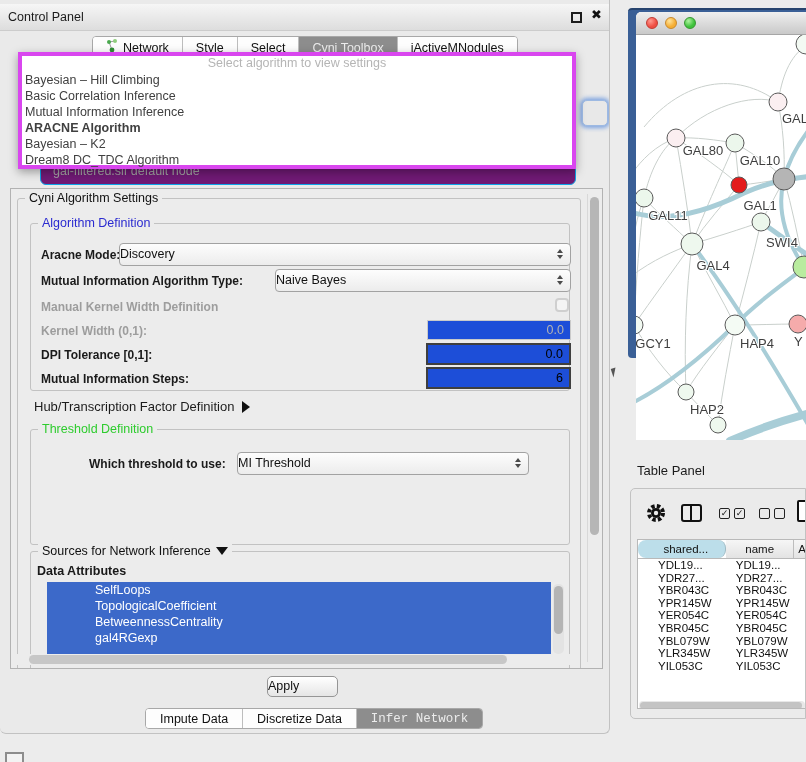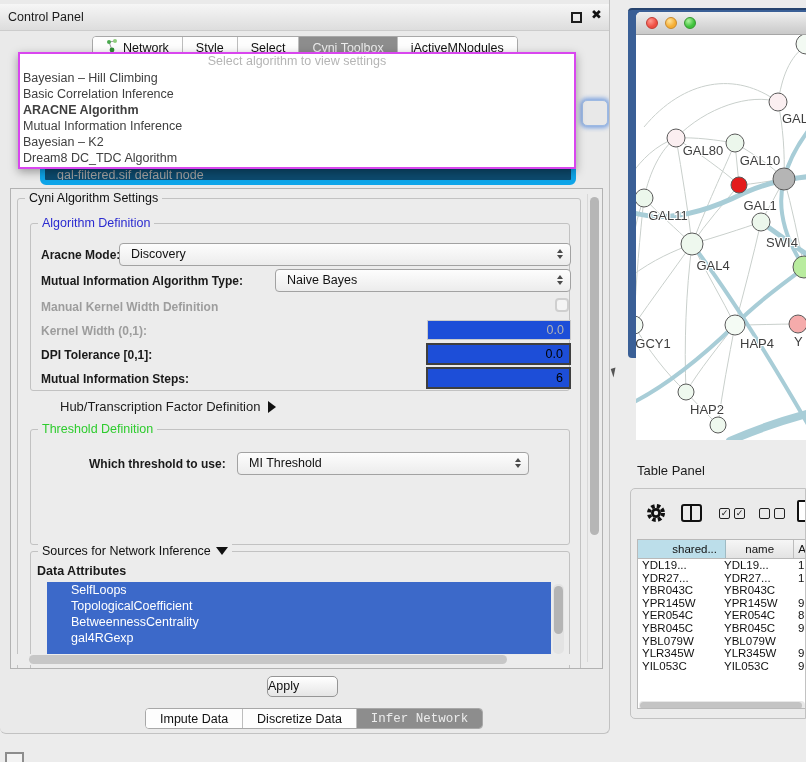--- a/index.html
+++ b/index.html
@@ -19,48 +19,48 @@
   .cp-float{right:27px;top:8px;width:11px;height:11px;border:2px solid #1c1c1c;background:transparent;}
   .cp-close{right:7px;top:3px;font-size:13px;font-weight:bold;color:#111;}
 
   .cp-tabbar{left:92px;top:36px;height:23px;display:flex;border:1px solid #a8a8a8;border-radius:4px;overflow:hidden;background:#fff;}
   .cp-tab{display:flex;align-items:center;padding:0 13px;font-size:12.5px;color:#111;background:#fdfdfd;border-left:1px solid #bdbdbd;cursor:default;}
   .cp-tab:first-child{border-left:none;}
   .cp-tab.selected{background:#8d8d8d;color:#ececec;}
   .cp-tab .ticon{margin-right:5px;display:inline-block;}
 
   
-  .bg-combo-frag{left:40px;top:156px;width:536px;height:29px;border:5px solid #0ea5e9;border-radius:6px;background:#0c4a6e;z-index:5;overflow:hidden;}
+  .bg-combo-frag{left:40px;top:156px;width:536px;height:29px;border:1px solid #0ea5e9;border-radius:6px;background:#701a75;z-index:5;overflow:hidden;}
   .bg-combo-frag span{position:absolute;left:12px;top:7px;font-size:12.5px;color:#a3a3a3;}
   .bg-combo-focus{left:582px;top:100px;width:26px;height:26px;border-radius:5px;background:#e8e8e8;border:1px solid #9db9e2;box-shadow:0 0 4px 2px rgba(90,140,220,.75);z-index:5;}
-  .algo-popup{left:18px;top:52px;width:558px;height:117px;background:#fff;border:2px solid #d946ef;box-shadow:0 3px 9px rgba(0,0,0,.35);z-index:10;}
+  .algo-popup{left:18px;top:52px;width:558px;height:117px;background:#fff;border:4px solid #d946ef;box-shadow:0 3px 9px rgba(0,0,0,.35);z-index:10;}
   .algo-placeholder{height:16px;line-height:15px;text-align:center;color:#b5b5b5;font-size:12.5px;}
   .algo-item{height:16px;line-height:16px;padding-left:3px;font-size:12.5px;color:#404040;}
   .algo-item.selected{font-weight:bold;}
 
   
   .settings-viewport{left:10px;top:188px;width:593px;height:481px;border:1px solid #b2b2b2;background:#ececec;overflow:hidden;}
   .grp{position:absolute;border:1px solid #c2c2c2;border-radius:3px;}
   .grp>.grp-title{position:absolute;top:-8px;left:7px;background:#ececec;padding:0 4px;font-size:12.5px;color:#111;white-space:nowrap;display:flex;align-items:center;gap:5px;}
   .grp-title.blue{color:var(--blue);}
   .grp-title.green{color:var(--green);}
   .flabel{position:absolute;font-size:12px;font-weight:bold;color:#1a1a1a;white-space:nowrap;}
   .flabel.disabled{color:#9d9d9d;}
-  .combo{position:absolute;height:23px;border:1px solid #a2a2a2;border-radius:4px;background:linear-gradient(#fdfdfd,#ececec);font-size:12.5px;color:#111;line-height:21px;padding-left:11px;}
+  .combo{position:absolute;height:23px;border:1px solid #a2a2a2;border-radius:4px;background:linear-gradient(#fdfdfd,#ececec);font-size:12.5px;color:#111;line-height:21px;}
   .combo .spin{position:absolute;right:7px;top:5px;display:flex;flex-direction:column;gap:2px;}
   .tri-up{width:0;height:0;border-left:3.5px solid transparent;border-right:3.5px solid transparent;border-bottom:4.5px solid #4a4a4a;}
   .tri-dn{width:0;height:0;border-left:3.5px solid transparent;border-right:3.5px solid transparent;border-top:4.5px solid #4a4a4a;}
   .tri-right{display:inline-block;width:0;height:0;border-top:6px solid transparent;border-bottom:6px solid transparent;border-left:8px solid #111;}
   .tri-down-lg{display:inline-block;width:0;height:0;border-left:6px solid transparent;border-right:6px solid transparent;border-top:8px solid #111;}
   .tfield{position:absolute;background:#1d4ed8;border:1px solid #b9b9b9;font-size:12.5px;color:#000;text-align:right;padding-right:6px;}
   .tfield.strong{border:2px solid #3f3f3f;}
   .tfield.disabled{color:#b3b3b3;border:1px solid #cacaca;}
   .cbx{position:absolute;width:14px;height:14px;border:2px solid #cfcfcf;border-radius:4px;background:#f4f4f4;}
   .attr-list{position:absolute;overflow:hidden;background:var(--sel);}
-  .attr-item{height:16px;line-height:16px;padding-left:24px;font-size:12.5px;color:#fff;background:var(--sel);white-space:nowrap;}
+  .attr-item{height:16px;line-height:16px;padding-left:4px;font-size:12.5px;color:#fff;background:var(--sel);white-space:nowrap;margin-left:44px;}
   .mini-scroll{position:absolute;background:#e3e3e3;border-radius:5px;}
   .mini-thumb{position:absolute;background:#b4b4b4;border-radius:5px;}
   .vscroll{right:2px;top:5px;width:13px;height:468px;background:#ececec;border-left:1px solid #d8d8d8;}
   .vscroll .thumb{position:absolute;left:2px;top:3px;width:9px;height:338px;background:#b6b6b6;border-radius:5px;}
   .hscroll{left:6px;bottom:3px;width:562px;height:11px;background:#ececec;}
   .hscroll .thumb{position:absolute;left:12px;top:1px;width:478px;height:9px;background:#c7c7c7;border-radius:5px;}
 
   .apply-btn{left:267px;top:676px;width:71px;height:21px;border:1px solid #959595;border-radius:5px;
     background:linear-gradient(#ffffff,#e5e5e5);font-size:12.5px;text-align:left;line-height:19px;color:#111;}
   .bottom-tabbar{left:145px;top:708px;height:21px;display:flex;border:1px solid #a8a8a8;border-radius:4px;overflow:hidden;background:#fff;}
@@ -85,24 +85,24 @@
   .table-panel{left:630px;top:488px;width:176px;height:231px;background:#ebebeb;border:1px solid #c2c2c2;border-radius:5px 0 0 5px;overflow:hidden;}
   .gear-icon{position:absolute;left:14px;top:13px;}
   .col-icon{position:absolute;left:50px;top:15px;width:21px;height:18px;border:2px solid #111;border-radius:3px;}
   .col-icon::after{content:"";position:absolute;left:7px;top:0;width:2px;height:14px;background:#111;}
   .chk-pair{position:absolute;display:flex;gap:4px;}
   .chk{width:11px;height:11px;border:1.5px solid #222;border-radius:2px;font-size:9px;font-weight:bold;line-height:9px;text-align:center;color:#111;}
   .doc-icon{position:absolute;left:166px;top:11px;width:16px;height:22px;border:2px solid #111;border-radius:2px;background:#fff;}
   .tbl{position:absolute;left:6px;top:50px;width:170px;height:170px;background:#fff;border:1px solid #b9b9b9;overflow:hidden;}
   .tbl-head{display:flex;height:19px;border-bottom:1px solid #b9b9b9;font-size:11.5px;color:#111;}
   .th{line-height:18px;}
-  .th.c1{width:90px;background:#bcdeea;border-right:1px solid #9fbac3;text-align:right;padding-right:8px;}
+  .th.c1{width:90px;background:#bcdeea;border-right:1px solid #9fbac3;text-align:right;padding-right:17px;border-radius:8px;}
   .th.c2{width:70px;background:linear-gradient(#f6f6f6,#e3e3e3);border-right:1px solid #bdbdbd;text-align:center;}
   .th.c3{flex:1;background:linear-gradient(#f6f6f6,#e3e3e3);padding-left:4px;}
-  .tbl-rows{height:118px;overflow:hidden;}
+  .tbl-rows{height:118px;overflow:hidden;padding-left:16px;}
   .trow{display:flex;height:12.6px;font-size:11.5px;color:#111;}
   .td{white-space:nowrap;overflow:hidden;line-height:12.5px;}
   .td.c1{width:86px;padding-left:4px;}
   .td.c2{width:74px;}
   .td.c3{flex:1;}
   .tbl-hscroll{position:absolute;left:1px;right:1px;top:161px;height:9px;background:#e8e8e8;border-radius:4px;}
   .tbl-hscroll .thumb{position:absolute;left:1px;top:1px;width:162px;height:7px;background:#c4c4c4;border-radius:4px;}
 
   .corner-icon{left:5px;top:752px;width:19px;height:16px;border:2px solid #8d8d8d;background:#f3f3f3;}
   .cursor-arrow{left:612px;top:368px;width:0;height:0;border-left:5px solid #555;border-bottom:9px solid transparent;transform:rotate(-18deg);}
@@ -149,22 +149,22 @@
     <div class="abs bg-combo-frag">
       <span>gal-filtered.sif default node</span>
     </div>
     <div class="abs bg-combo-focus"></div>
 
     <div class="abs algo-popup">
       <div class="algo-placeholder">Select algorithm to view settings</div>
       <div id="algo-list">
           <div class="algo-item">Bayesian – Hill Climbing</div>
           <div class="algo-item">Basic Correlation Inference</div>
+          <div class="algo-item">Mutual Information Inference</div>
           <div class="algo-item selected">ARACNE Algorithm</div>
-          <div class="algo-item">Mutual Information Inference</div>
           <div class="algo-item">Bayesian – K2</div>
           <div class="algo-item">Dream8 DC_TDC Algorithm</div>
         </div>
     </div>
 
     <div class="abs settings-viewport">
 
       <div class="grp" style="left:6px;top:9px;width:564px;height:640px;">
         <span class="grp-title">Cyni Algorithm Settings</span>
 
@@ -195,21 +195,21 @@
           <span class="flabel disabled" style="left:10px;top:100px;">Kernel Width (0,1):</span>
           <div class="tfield disabled" style="left:396px;top:96px;width:144px;height:20px;line-height:18px;">0.0</div>
 
           <span class="flabel" style="left:10px;top:124px;">DPI Tolerance [0,1]:</span>
           <div class="tfield strong" style="left:395px;top:119px;width:145px;height:22px;line-height:18px;">0.0</div>
 
           <span class="flabel" style="left:10px;top:148px;">Mutual Information Steps:</span>
           <div class="tfield strong" style="left:395px;top:143px;width:145px;height:22px;line-height:18px;">6</div>
         </div>
 
-        <div class="abs" style="left:16px;top:200px;font-size:13px;color:#1c1c1c;display:flex;align-items:center;gap:8px;margin-left:26px;">
+        <div class="abs" style="left:16px;top:200px;font-size:13px;color:#1c1c1c;display:flex;align-items:center;gap:8px;">
           <span>Hub/Transcription Factor Definition</span>
           <span class="tri-right"></span>
         </div>
 
         <div class="grp" style="left:12px;top:230px;width:540px;height:116px;">
           <span class="grp-title green">Threshold Definition</span>
 
           <span class="flabel" style="left:58px;top:27px;">Which threshold to use:</span>
           <div class="combo" style="left:206px;top:22px;width:292px;">
             <span>MI Threshold</span>

